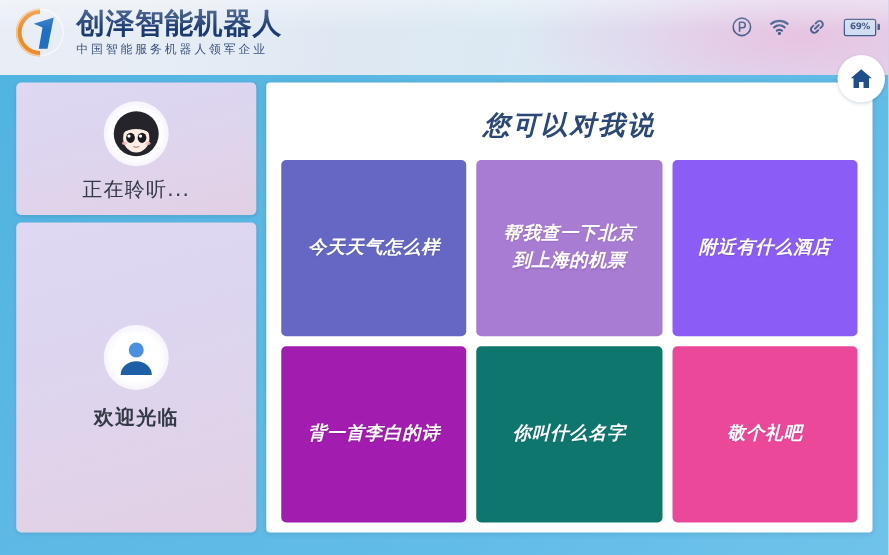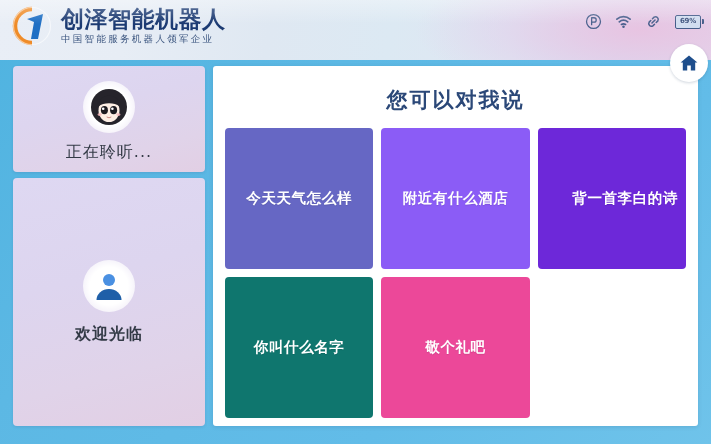--- a/index.html
+++ b/index.html
@@ -151,20 +151,21 @@
 
   
   .main-card {
     position: absolute;
     left: 213px; top: 66px;
     width: 485px;
     height: 360px;
     background: #ffffff;
     border-radius: 3px;
     box-shadow: 0 1px 4px rgba(30,60,100,0.15);
+    font-style: italic;
   }
 
   .main-title {
     text-align: center;
     font-size: 21px;
     font-weight: bold;
     color: #2b4878;
     letter-spacing: 2px;
     padding-top: 20px;
   }
@@ -308,24 +309,27 @@
 
   </div>
 
   <div class="main-card">
     <div class="main-title">您可以对我说</div>
 
     <div class="tile-grid">
       <div class="tile" style="background: rgb(102, 103, 196);">
           <span>今天天气怎么样</span>
         </div>
+      <div class="tile" style="background: rgb(169, 124, 212);">
+          <span>帮我查一下北京<br>到上海的机票</span>
+        </div>
       <div class="tile" style="background: #8b5cf6;">
           <span>附近有什么酒店</span>
         </div>
-      <div class="tile" style="background: #6d28d9; justify-content: flex-end;">
+      <div class="tile" style="background: #a21caf;">
           <span>背一首李白的诗</span>
         </div>
       <div class="tile" style="background: #0f766e;">
           <span>你叫什么名字</span>
         </div>
       <div class="tile" style="background: #ec4899;">
           <span>敬个礼吧</span>
         </div>
     </div>
   </div>

